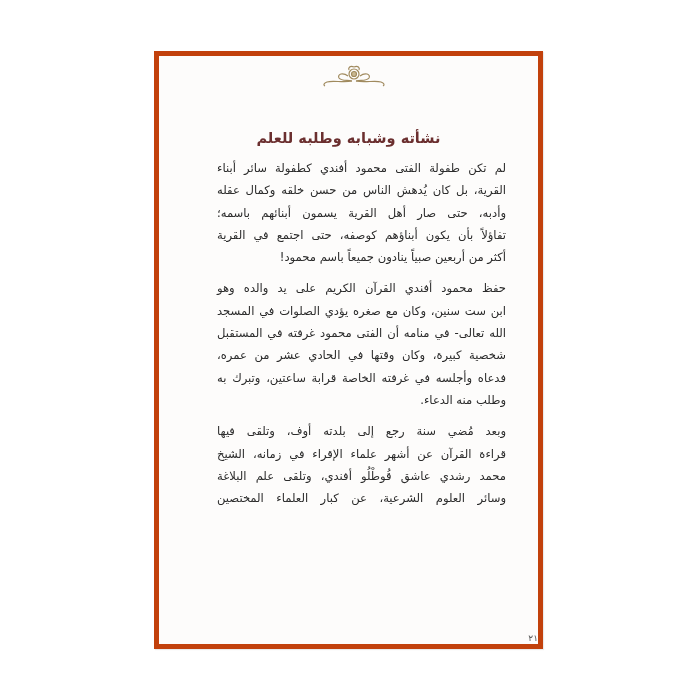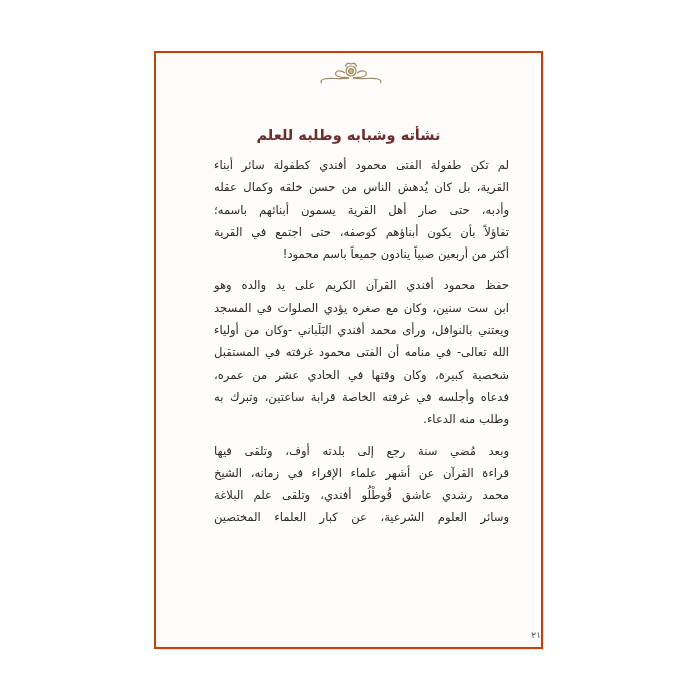--- a/index.html
+++ b/index.html
@@ -5,21 +5,21 @@
     html, body { margin: 0; padding: 0; }
     body {
       width: 700px; height: 700px; background: #ffffff;
       position: relative; overflow: hidden;
       font-family: "DejaVu Serif", serif;
     }
     .page {
       position: absolute; left: 154px; top: 51px;
       width: 389px; height: 598px;
       background: #fdfcfb;
-      border: 2px solid #c2410c;
+      border: 5px solid #c2410c;
       box-shadow: 1px 1px 1px rgba(0,0,0,0.08);
       box-sizing: border-box;
     }
     .ornament {
       position: absolute; left: 160px; top: 8px; width: 70px; height: 24px;
     }
     .title {
       position: absolute; left: 0; right: 0; top: 74px;
       text-align: center; direction: rtl;
       font-family: "DejaVu Sans", sans-serif;
@@ -64,21 +64,20 @@
     <div class="para">
       <span class="line">لم تكن طفولة الفتى محمود أفندي كطفولة سائر أبناء</span>
       <span class="line">القرية، بل كان يُدهش الناس من حسن خلقه وكمال عقله</span>
       <span class="line">وأدبه، حتى صار أهل القرية يسمون أبنائهم باسمه؛</span>
       <span class="line">تفاؤلاً بأن يكون أبناؤهم كوصفه، حتى اجتمع في القرية</span>
       <span class="line last">أكثر من أربعين صبياً ينادون جميعاً باسم محمود!</span>
     </div>
     <div class="para">
       <span class="line">حفظ محمود أفندي القرآن الكريم على يد والده وهو</span>
       <span class="line">ابن ست سنين، وكان مع صغره يؤدي الصلوات في المسجد</span>
-      <span class="line">ويعتني بالنوافل، ورأى محمد أفندي البَلَباني -وكان من أولياء</span>
       <span class="line">الله تعالى- في منامه أن الفتى محمود غرفته في المستقبل</span>
       <span class="line">شخصية كبيرة، وكان وقتها في الحادي عشر من عمره،</span>
       <span class="line">فدعاه وأجلسه في غرفته الخاصة قرابة ساعتين، وتبرك به</span>
       <span class="line last">وطلب منه الدعاء.</span>
     </div>
     <div class="para">
       <span class="line">وبعد مُضي سنة رجع إلى بلدته أوف، وتلقى فيها</span>
       <span class="line">قراءة القرآن عن أشهر علماء الإقراء في زمانه، الشيخ</span>
       <span class="line">محمد رشدي عاشق قُوطْلُو أفندي، وتلقى علم البلاغة</span>
       <span class="line">وسائر العلوم الشرعية، عن كبار العلماء المختصين</span>

